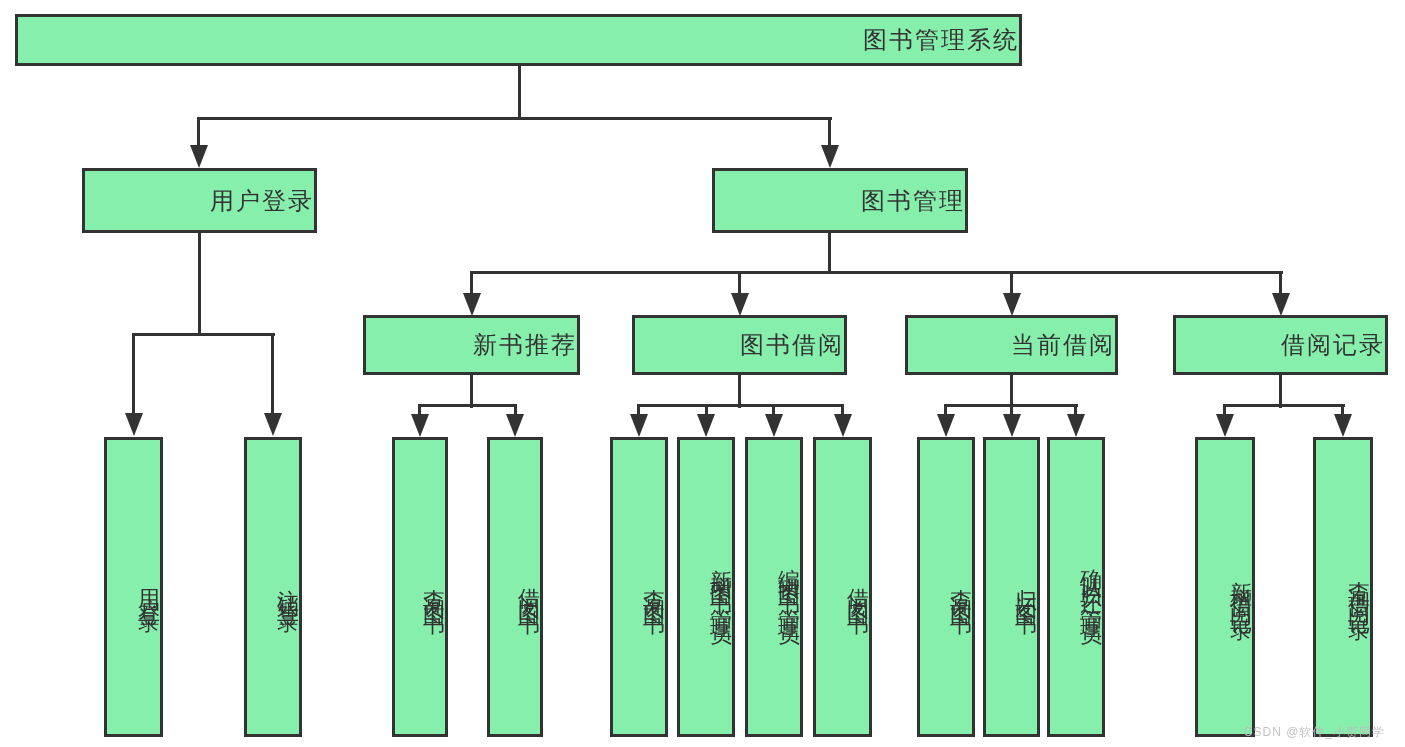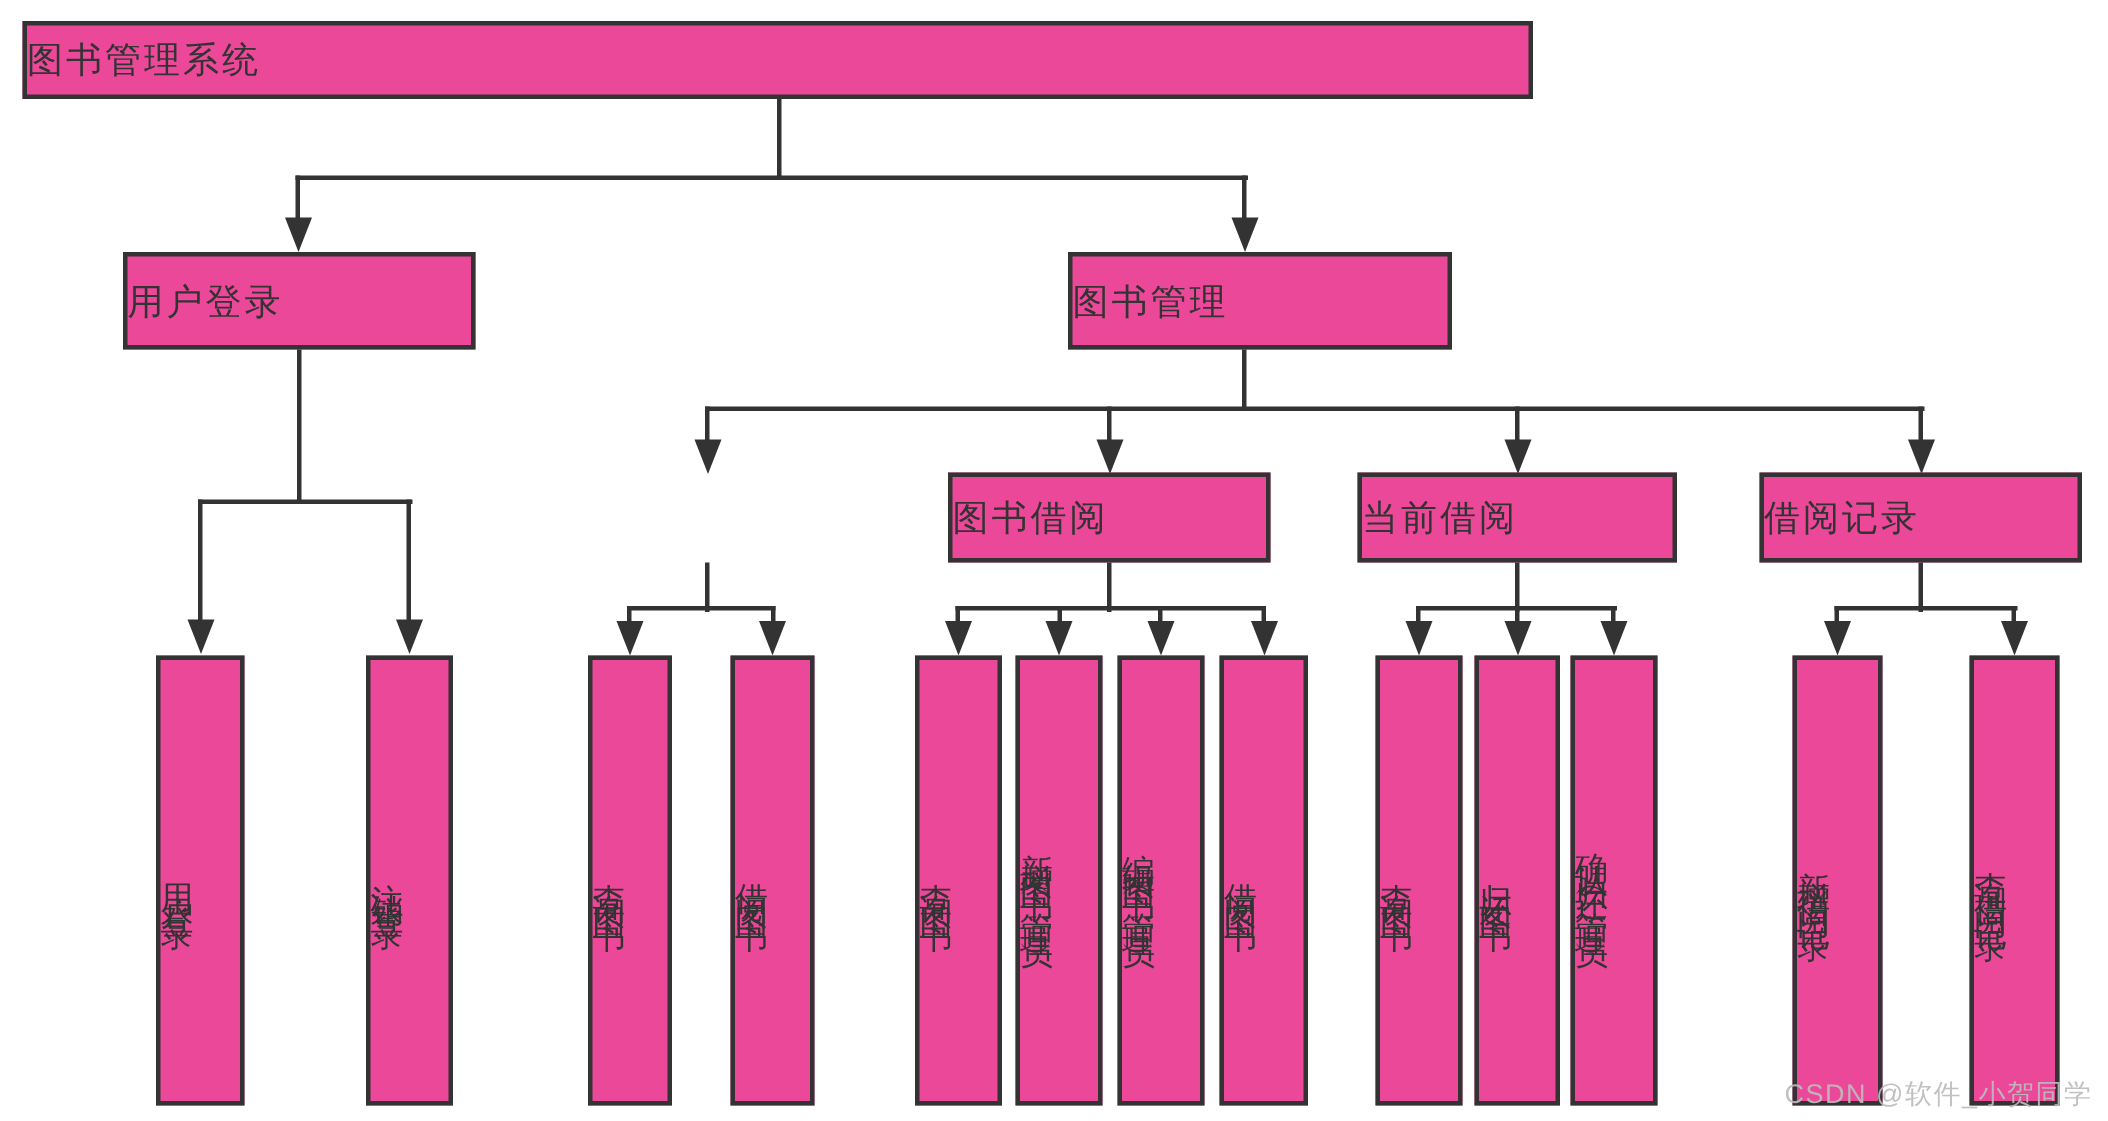--- a/index.html
+++ b/index.html
@@ -14,24 +14,24 @@
     width:1405px;height:747px;
     background:var(--background);
     font-family:"Liberation Sans","DejaVu Sans",sans-serif;
     color:var(--text);
     overflow:hidden;
   }
   .node{
     position:absolute;
     box-sizing:border-box;
     border:3px solid var(--line);
-    background:#ec4899;
+    background:#86efac;
     display:flex;
     align-items:center;
-    justify-content:flex-start;
+    justify-content:flex-end;
     text-align:center;
   }
   .node.h span{
     font-size:24px;
     letter-spacing:2px;
     color:var(--text);
     white-space:nowrap;
   }
   .node.v span{
     writing-mode:vertical-rl;
@@ -46,23 +46,23 @@
   .vl{width:3px;}
   .arrow{
     position:absolute;
     width:0;height:0;
     border-left:9px solid transparent;
     border-right:9px solid transparent;
     border-top:23px solid var(--line);
   }
   .watermark{
     position:absolute;
-    right:10px;
+    right:20px;
     bottom:6px;
-    font-size:18px;
+    font-size:12px;
     letter-spacing:1px;
     color:var(--watermark);
     opacity:.92;
     z-index:10;
     white-space:nowrap;
   }
 </style>
 </head>
 <body>
 
@@ -97,20 +97,23 @@
   <div class="hl" style="left:470px;top:271px;width:813px"></div>
   <div class="vl" style="left:470px;top:271px;height:24px"></div>
   <div class="arrow" style="left:463px;top:293px"></div>
   <div class="vl" style="left:738px;top:271px;height:24px"></div>
   <div class="arrow" style="left:731px;top:293px"></div>
   <div class="vl" style="left:1010px;top:271px;height:24px"></div>
   <div class="arrow" style="left:1003px;top:293px"></div>
   <div class="vl" style="left:1279px;top:271px;height:24px"></div>
   <div class="arrow" style="left:1272px;top:293px"></div>
 
+  <div class="node h" style="left:363px;top:315px;width:217px;height:60px">
+    <span>新书推荐</span>
+  </div>
   <div class="node h" style="left:905px;top:315px;width:213px;height:60px">
     <span>当前借阅</span>
   </div>
   <div class="node h" style="left:632px;top:315px;width:215px;height:60px">
     <span>图书借阅</span>
   </div>
   <div class="node h" style="left:1173px;top:315px;width:215px;height:60px">
     <span>借阅记录</span>
   </div>
 

